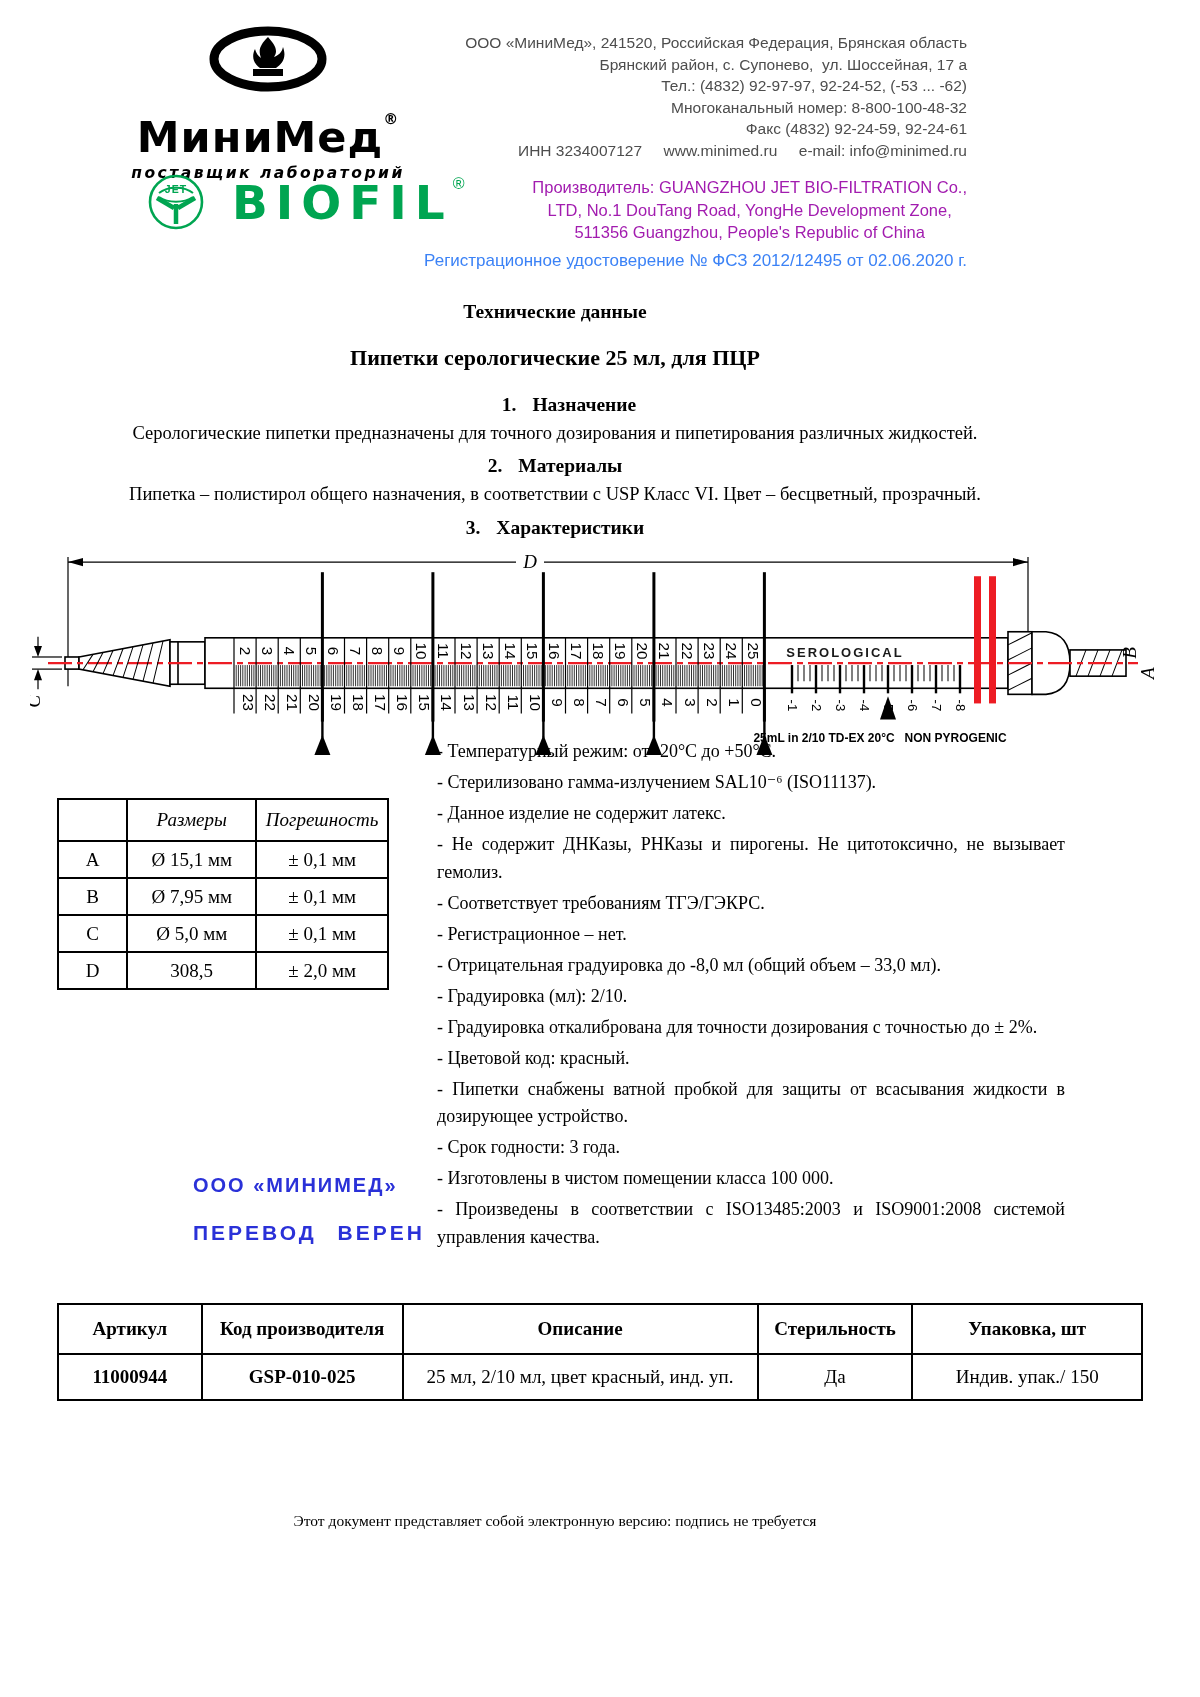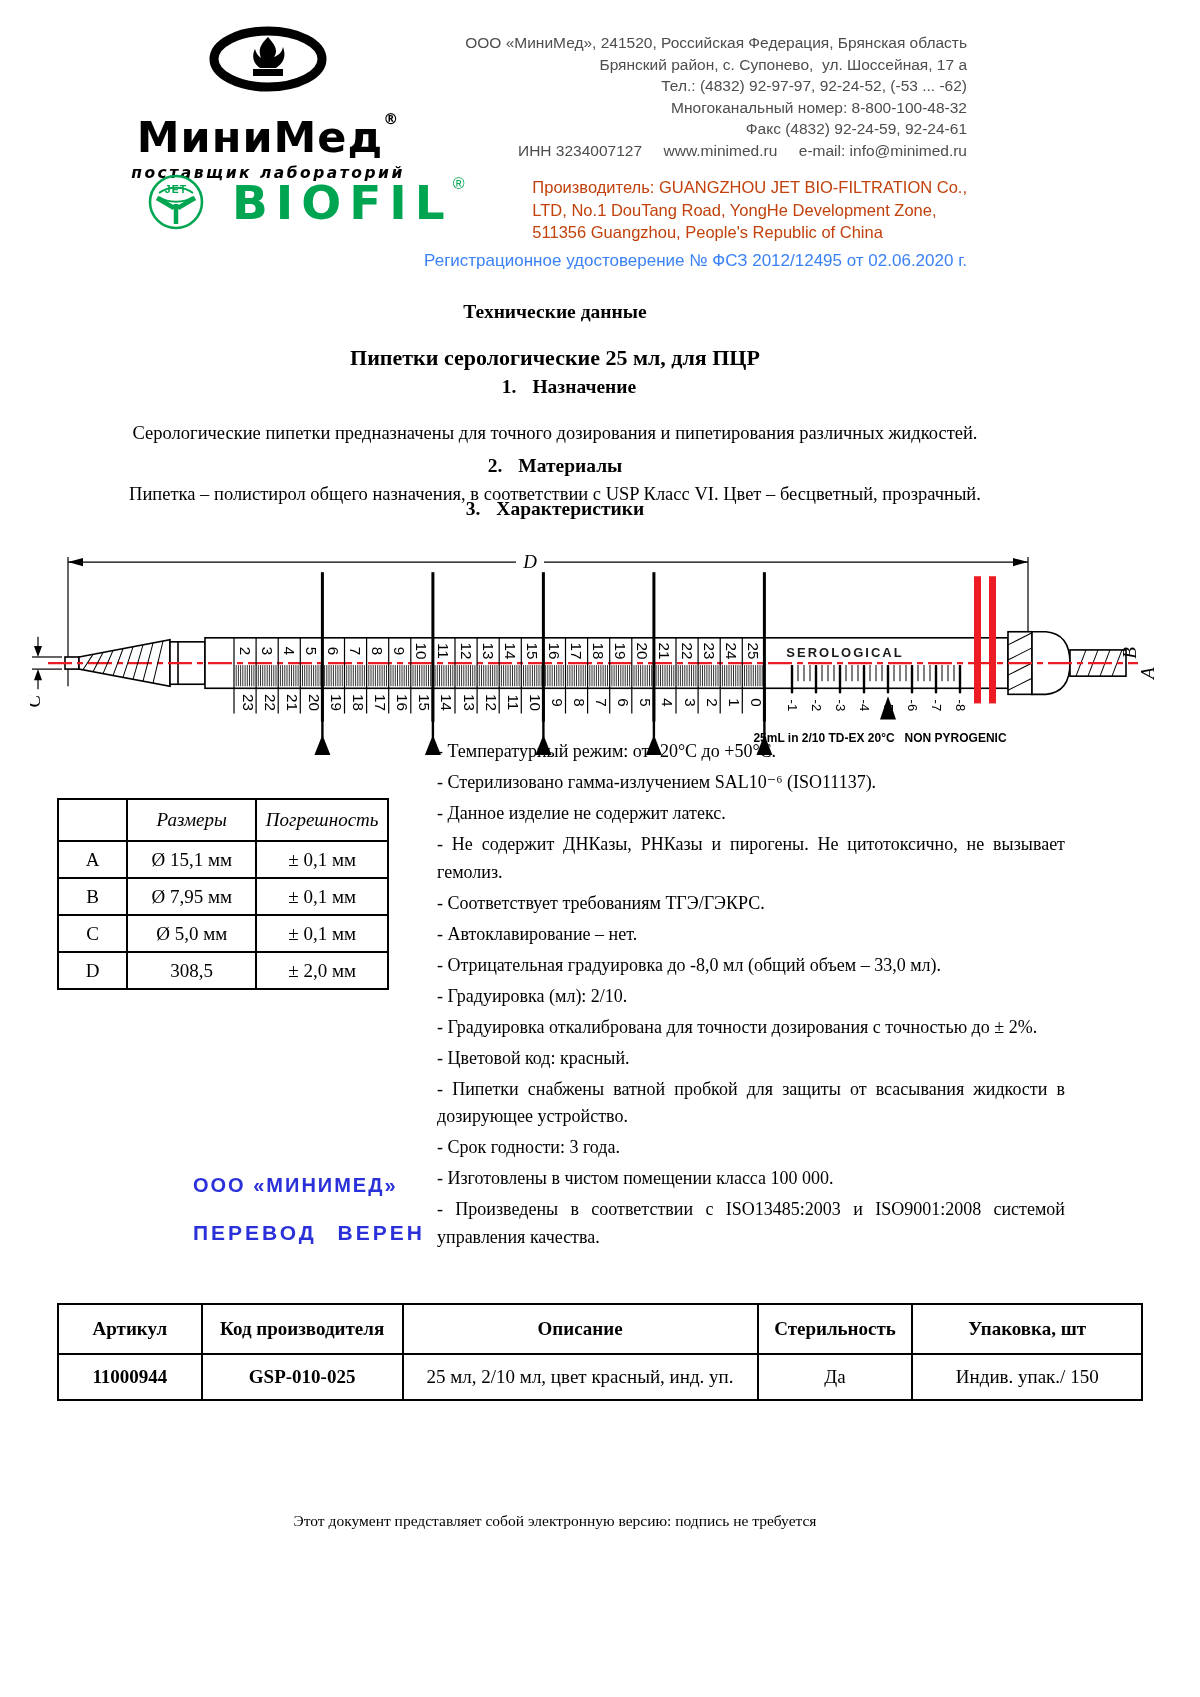--- a/index.html
+++ b/index.html
@@ -15,34 +15,34 @@
   .logo-tagline { font-family:"DejaVu Sans", sans-serif; font-weight:bold; font-style:italic;
                   font-size:15.5px; letter-spacing:2.5px; margin-top:4px; }
   .hdr-contact { position:absolute; top:32px; right:233px; text-align:right;
                  font-family:"Liberation Sans", sans-serif; font-size:15.5px; line-height:21.5px; color:#4d4d4d; }
   .hdr-contact div { white-space:pre; }
 
   .biofil-block { position:absolute; left:146px; top:172px; display:flex; align-items:center; gap:26px; }
   .biofil-word { font-family:"DejaVu Sans", sans-serif; font-weight:bold; font-size:47px;
                  letter-spacing:8px; color:#00a551; }
   .biofil-reg { font-family:"Liberation Sans", sans-serif; font-size:16px; color:#00a551; vertical-align:30px; }
-  .manufacturer { position:absolute; top:176px; right:233px; text-align:left;
-                  font-family:"Liberation Sans", sans-serif; font-size:16.5px; line-height:22.5px; color:#c2410c; }
+  .manufacturer { position:absolute; top:176px; right:233px; text-align:center;
+                  font-family:"Liberation Sans", sans-serif; font-size:16.5px; line-height:22.5px; color:#a21caf; }
   .registration { position:absolute; top:251px; right:233px; text-align:right;
                   font-family:"Liberation Sans", sans-serif; font-size:17px; color:#3b82f6; }
 
   
   .centered { position:absolute; left:0; width:1110px; text-align:center; }
   .h-tech    { top:301px; font-size:19.5px; font-weight:bold; }
   .h-product { top:345px; font-size:22px;   font-weight:bold; }
   .h-sec     { font-size:19.5px; font-weight:bold; }
   .h-sec .num { margin-right:16px; }
-  .h-sec1 { top:376px;padding-left:28px; } .sec-text1 { top:423px; }
+  .h-sec1 { top:394px;padding-left:28px; } .sec-text1 { top:423px; }
   .h-sec2 { top:455px; } .sec-text2 { top:484px; }
-  .h-sec3 { top:498px; }
+  .h-sec3 { top:517px; }
   .sec-text { font-size:18.5px; }
 
   
   .drawing { position:absolute; left:30px; top:552px; width:1140px; height:212px; }
   .drawing svg { width:100%; height:100%; }
   .thin { stroke:#000; stroke-width:1.2px; }
   .scale-num { font-family:"Liberation Sans", sans-serif; font-size:15px; text-anchor:middle;
                dominant-baseline:central; fill:#000; }
   .neg { font-size:13px; }
   .sero { font-family:"Liberation Sans", sans-serif; font-size:13px; font-weight:bold;
@@ -369,21 +369,21 @@
     </tr>
   </tbody>
     </table>
 
   <div class="chars">
     <div>- Температурный режим: от -20°С до +50°С.</div>
     <div>- Стерилизовано гамма-излучением SAL10⁻⁶ (ISO11137).</div>
     <div>- Данное изделие не содержит латекс.</div>
     <div>- Не содержит ДНКазы, РНКазы и пирогены. Не цитотоксично, не вызывает гемолиз.</div>
     <div>- Соответствует требованиям ТГЭ/ГЭКРС.</div>
-    <div>- Автоклавирование – нет.</div>
+    <div>- Регистрационное – нет.</div>
     <div>- Отрицательная градуировка до -8,0 мл (общий объем – 33,0 мл).</div>
     <div>- Градуировка (мл): 2/10.</div>
     <div>- Градуировка откалибрована для точности дозирования с точностью до ± 2%.</div>
     <div>- Цветовой код: красный.</div>
     <div>- Пипетки снабжены ватной пробкой для защиты от всасывания жидкости в дозирующее устройство.</div>
     <div>- Срок годности: 3 года.</div>
     <div>- Изготовлены в чистом помещении класса 100 000.</div>
     <div>- Произведены в соответствии с ISO13485:2003 и ISO9001:2008 системой управления качества.</div>
   </div>
 

